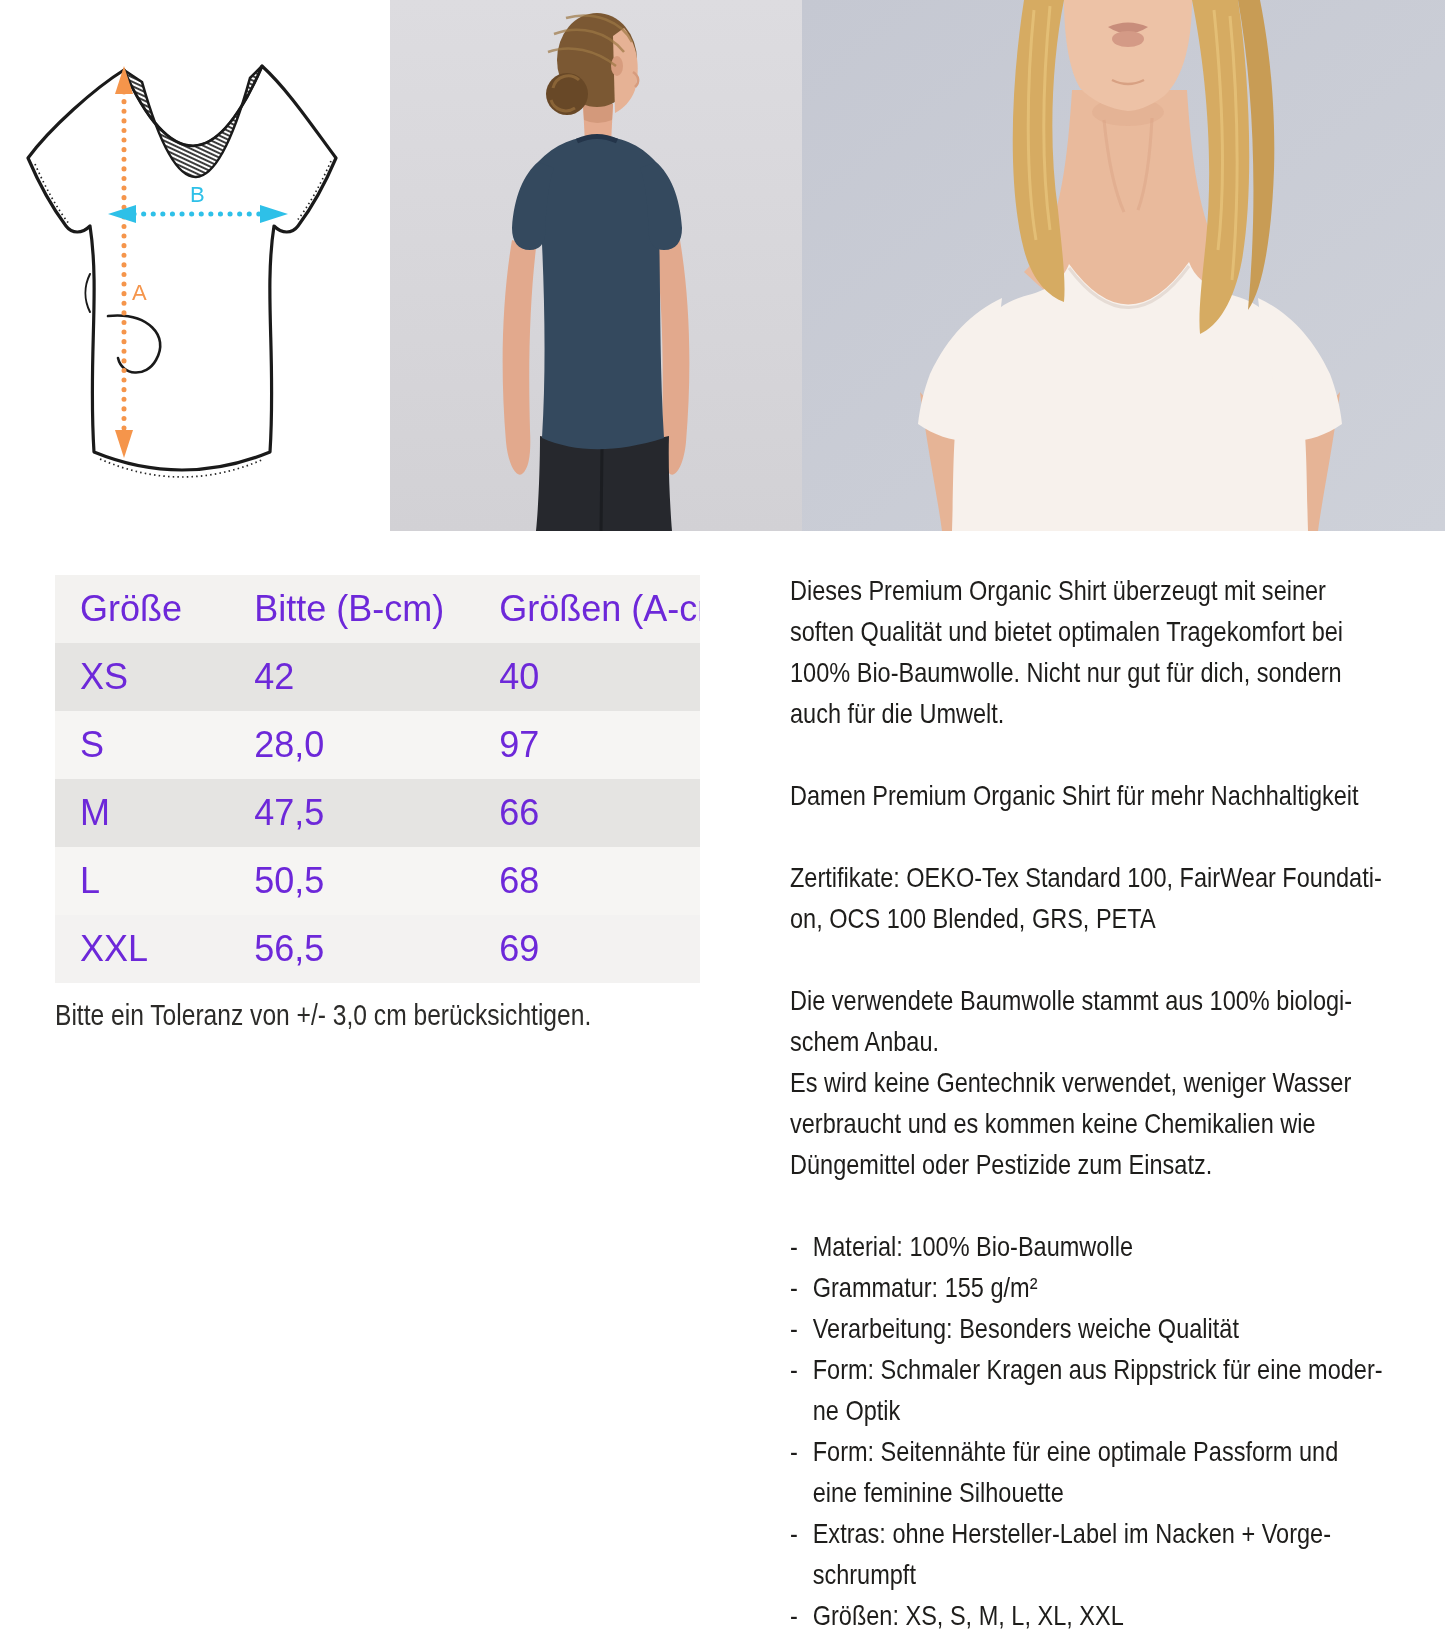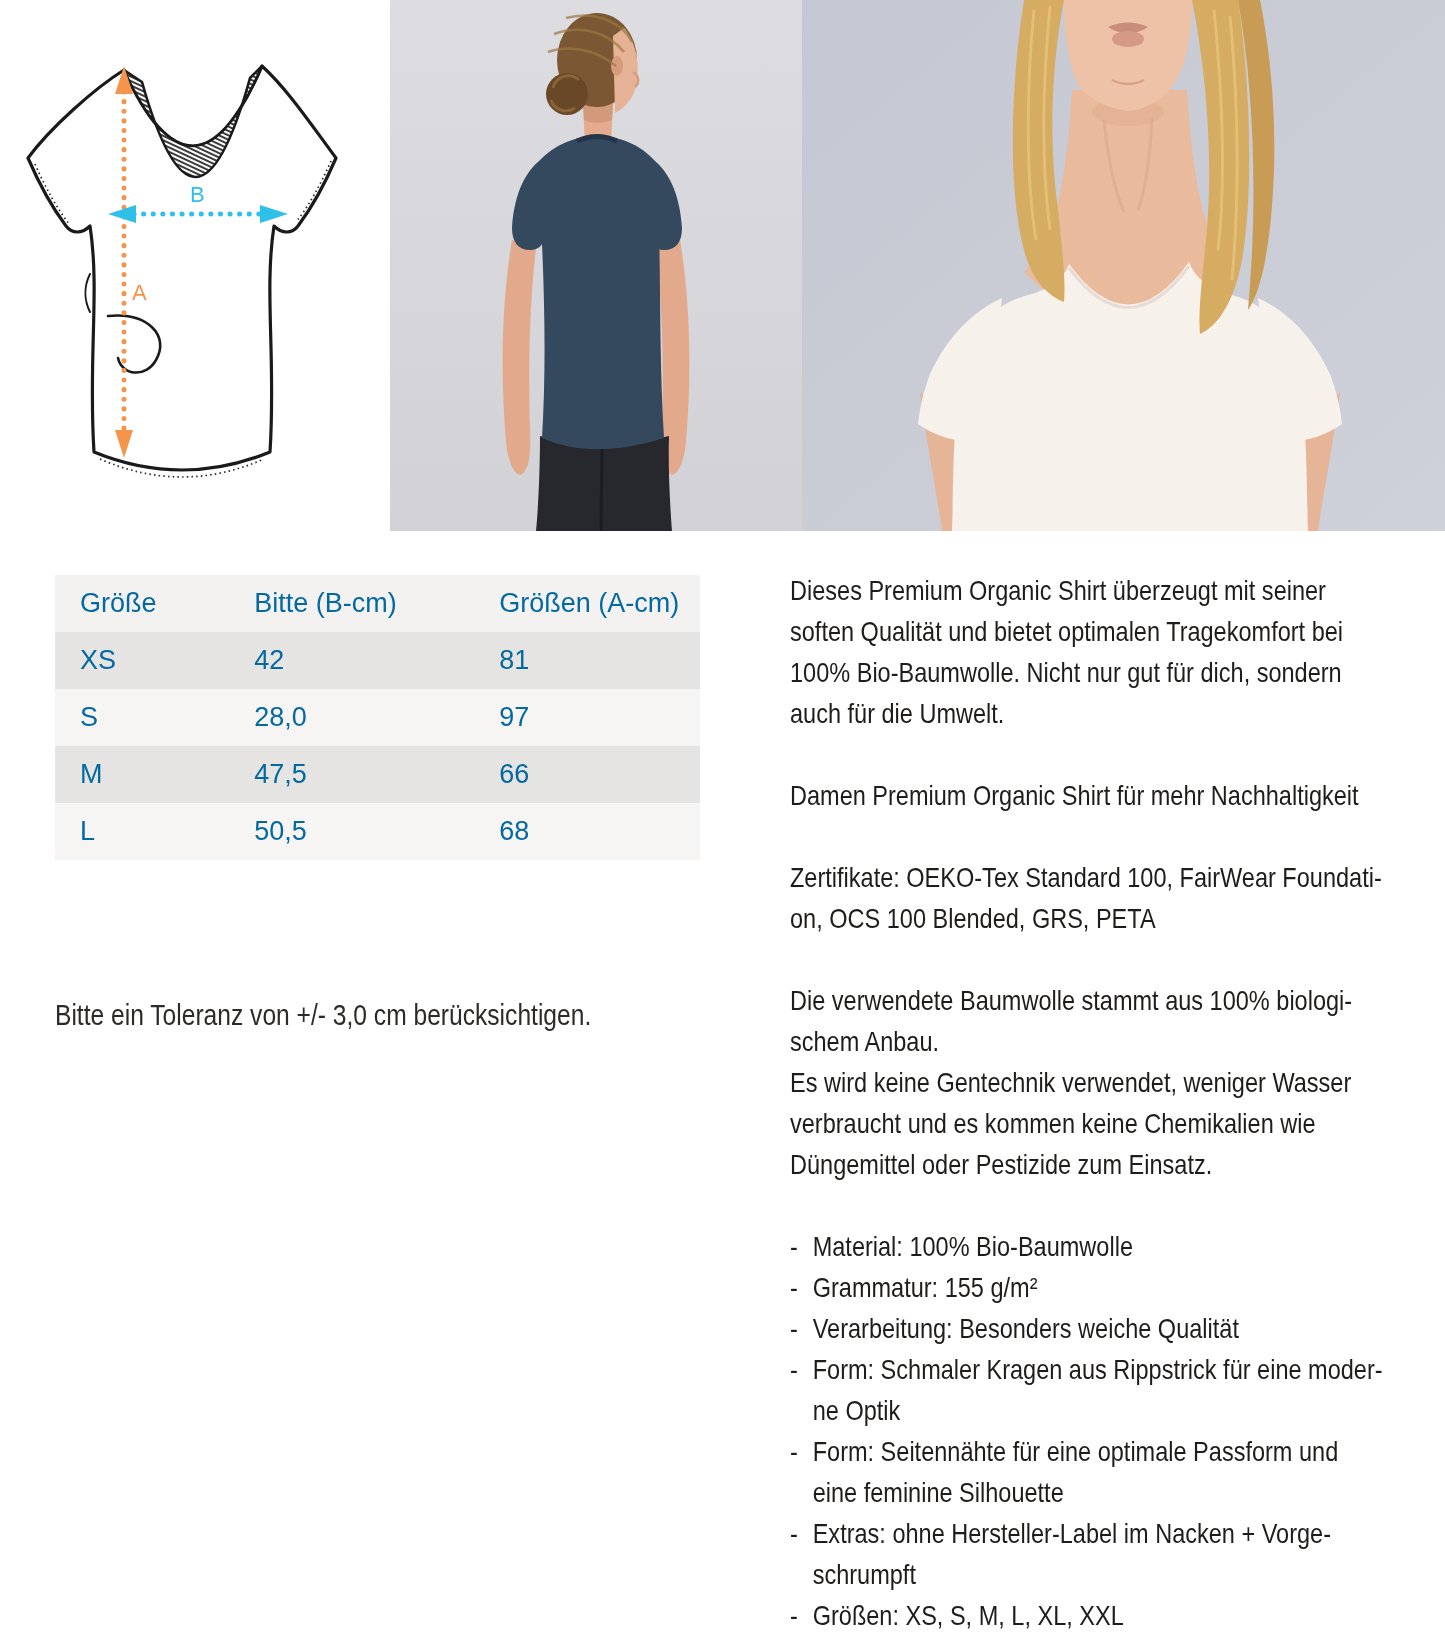--- a/index.html
+++ b/index.html
@@ -6,21 +6,21 @@
   .page{position:relative;width:1445px;height:1642px;background:#fff;overflow:hidden;
         font-family:"Liberation Sans","DejaVu Sans",sans-serif;color:#1e1d1b;}
 
   
   .diagram{position:absolute;left:10px;top:28px;width:345px;height:455px;}
   .photo-back{position:absolute;left:390px;top:0;width:412px;height:531px;}
   .photo-front{position:absolute;left:802px;top:0;width:643px;height:531px;}
 
   
   .size-table{position:absolute;left:55px;top:575px;width:645px;border-collapse:collapse;
-              table-layout:fixed;font-size:27px;color:#0369a1;}
+              table-layout:fixed;font-size:36px;color:#6d28d9;}
   .size-table th,.size-table td{font-weight:400;text-align:left;padding:13px 0 13px 25px;
               white-space:nowrap;overflow:hidden;}
   .size-table thead tr{background:#f3f2f0;}
   .size-table tbody tr.dark{background:#e5e4e2;border-radius:25px;}
   .size-table tbody tr.light{background:#f6f5f3;}
   .size-table tbody tr.last{background:#f3f2f1;}
 
   .tolerance{position:absolute;left:55px;top:998px;font-size:30px;color:#2c2b29;
              white-space:pre;transform:scaleX(0.82);transform-origin:0 0;}
 
@@ -167,36 +167,41 @@
       <tr>
         <th>Größe</th>
         <th>Bitte (B-cm)</th>
         <th>Größen (A-cm)</th>
       </tr>
     </thead>
     <tbody>
       <tr class="dark">
         <td>XS</td>
         <td>42</td>
-        <td>81</td>
+        <td>40</td>
       </tr>
       <tr class="light">
         <td>S</td>
         <td>28,0</td>
         <td>97</td>
       </tr>
       <tr class="dark">
         <td>M</td>
         <td>47,5</td>
         <td>66</td>
       </tr>
       <tr class="light">
         <td>L</td>
         <td>50,5</td>
         <td>68</td>
+      </tr>
+      <tr class="last">
+        <td>XXL</td>
+        <td>56,5</td>
+        <td>69</td>
       </tr>
     </tbody>
   </table>
 
   <div class="tolerance">Bitte ein Toleranz von +/- 3,0 cm berücksichtigen.</div>
 
   <div class="desc">
     <p>Dieses Premium Organic Shirt überzeugt mit seiner
 soften Qualität und bietet optimalen Tragekomfort bei
 100% Bio-Baumwolle. Nicht nur gut für dich, sondern

